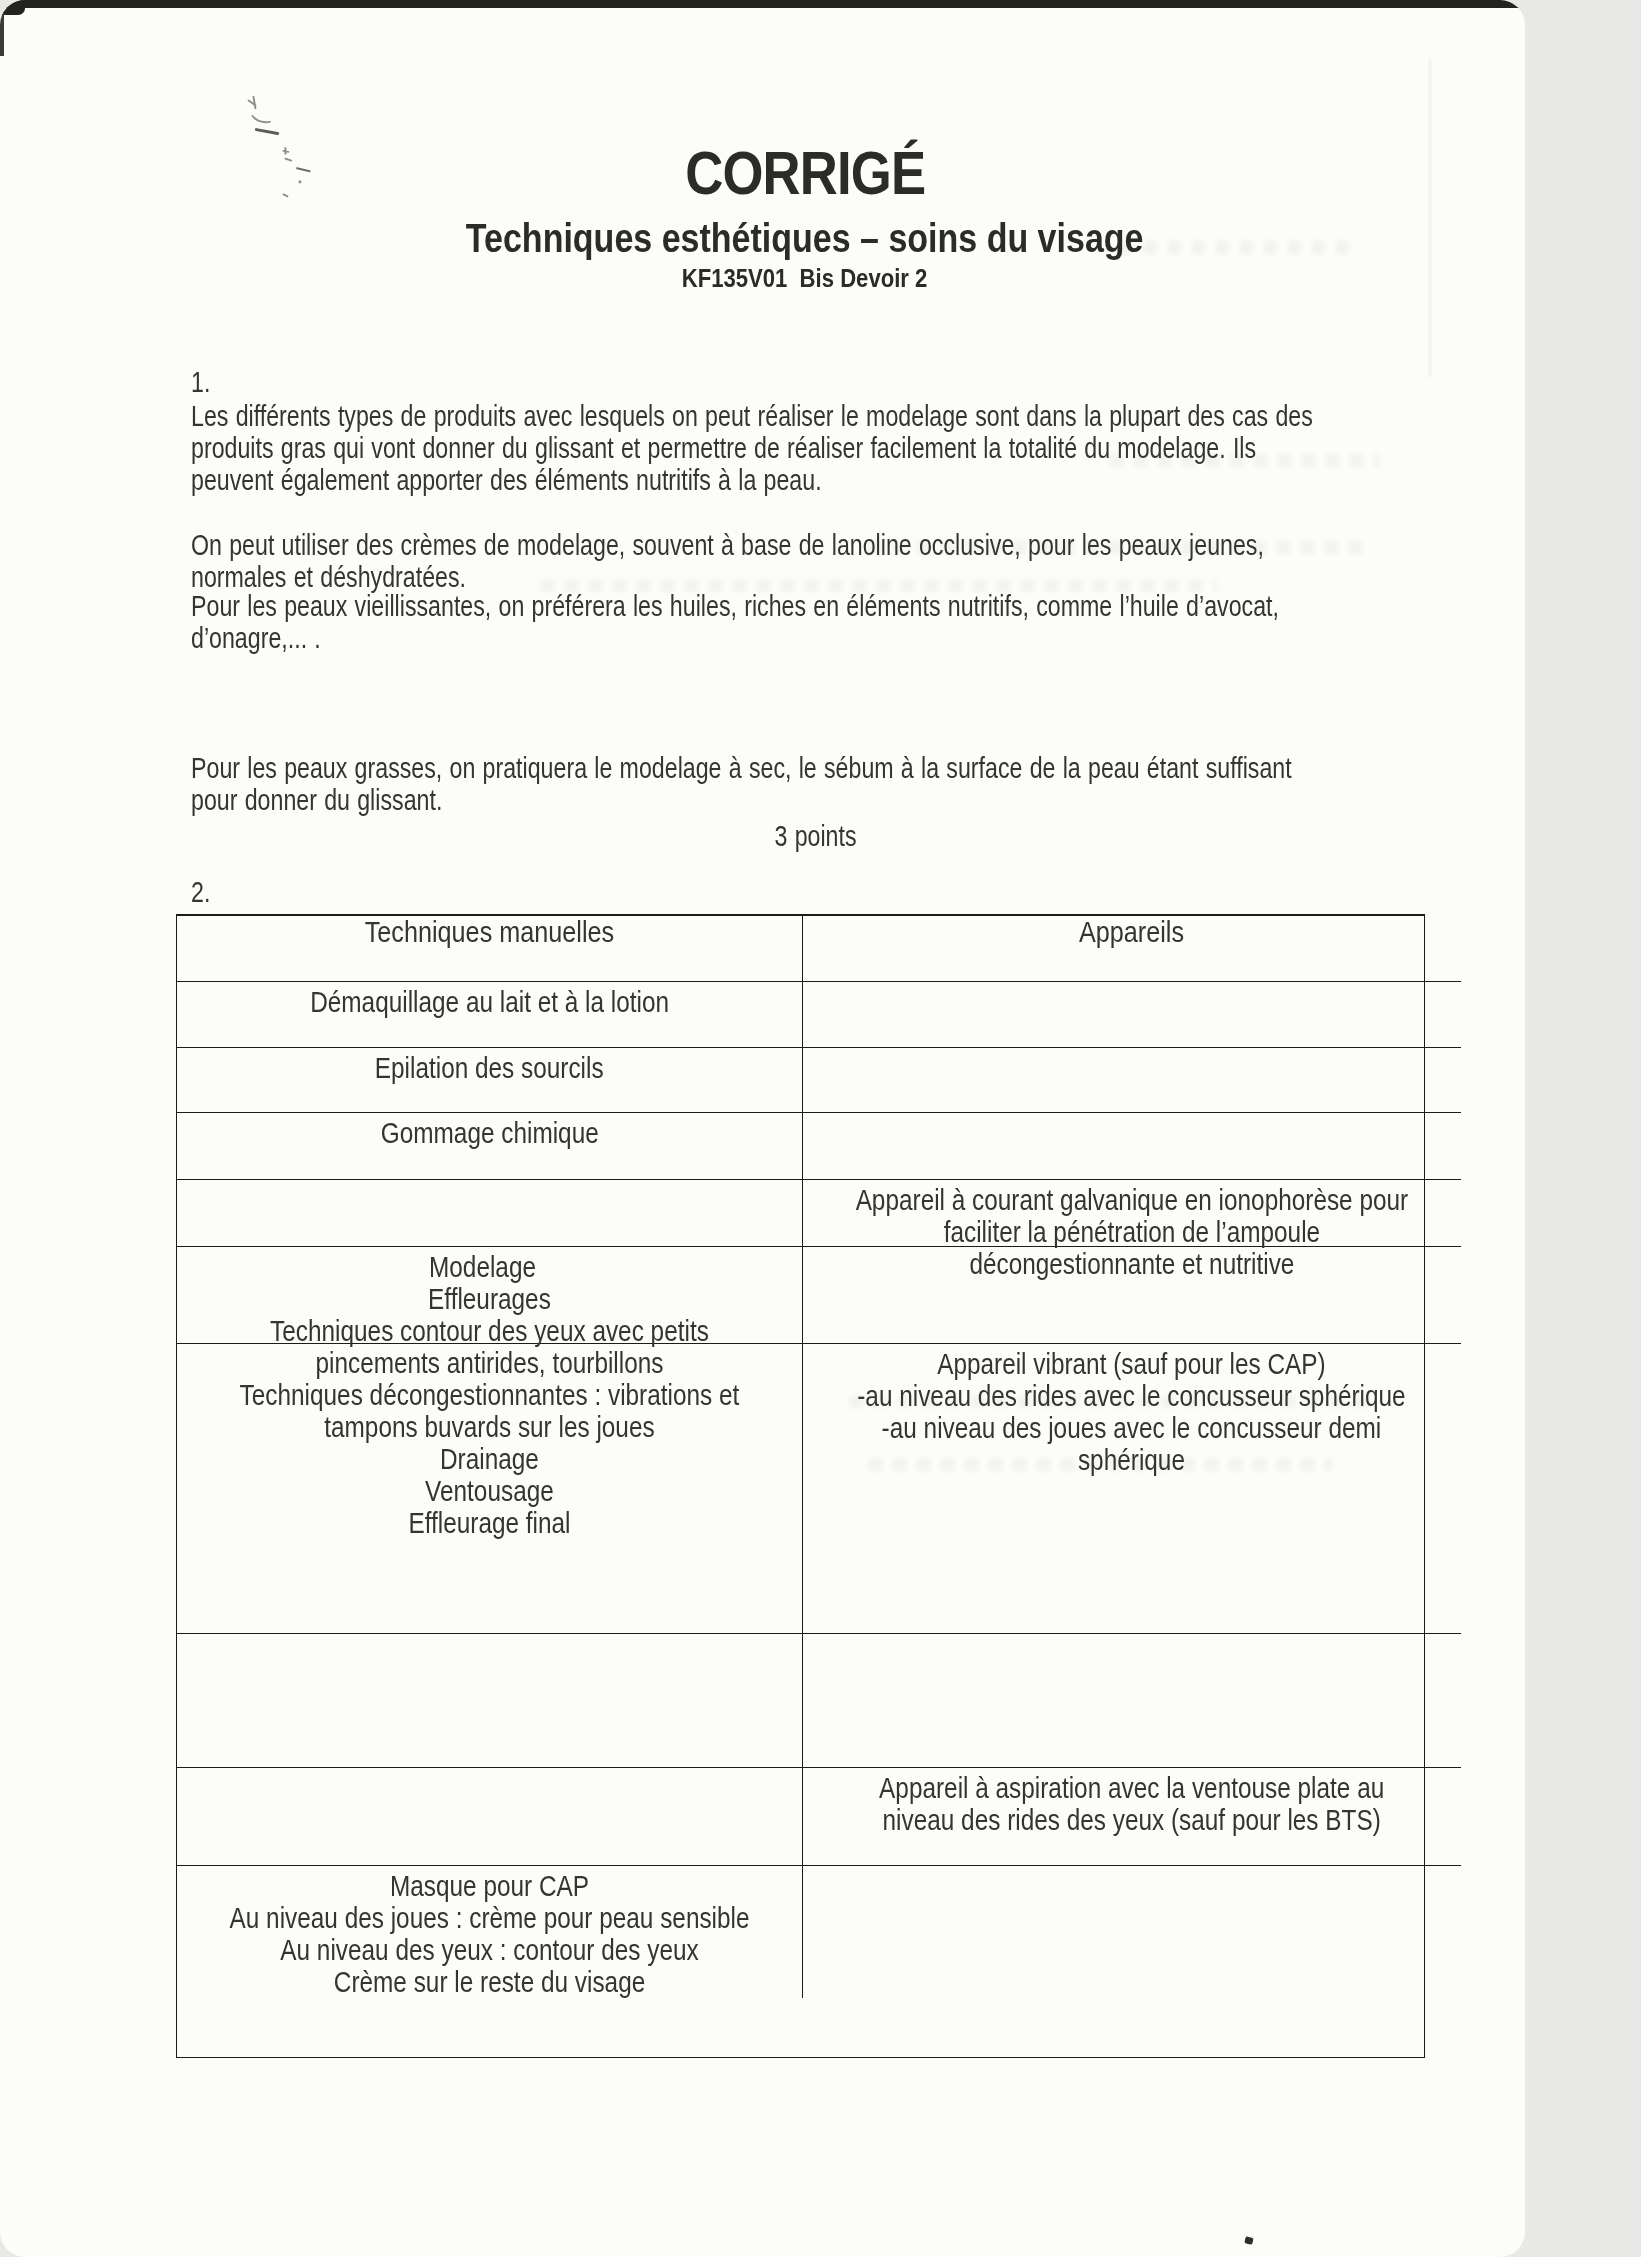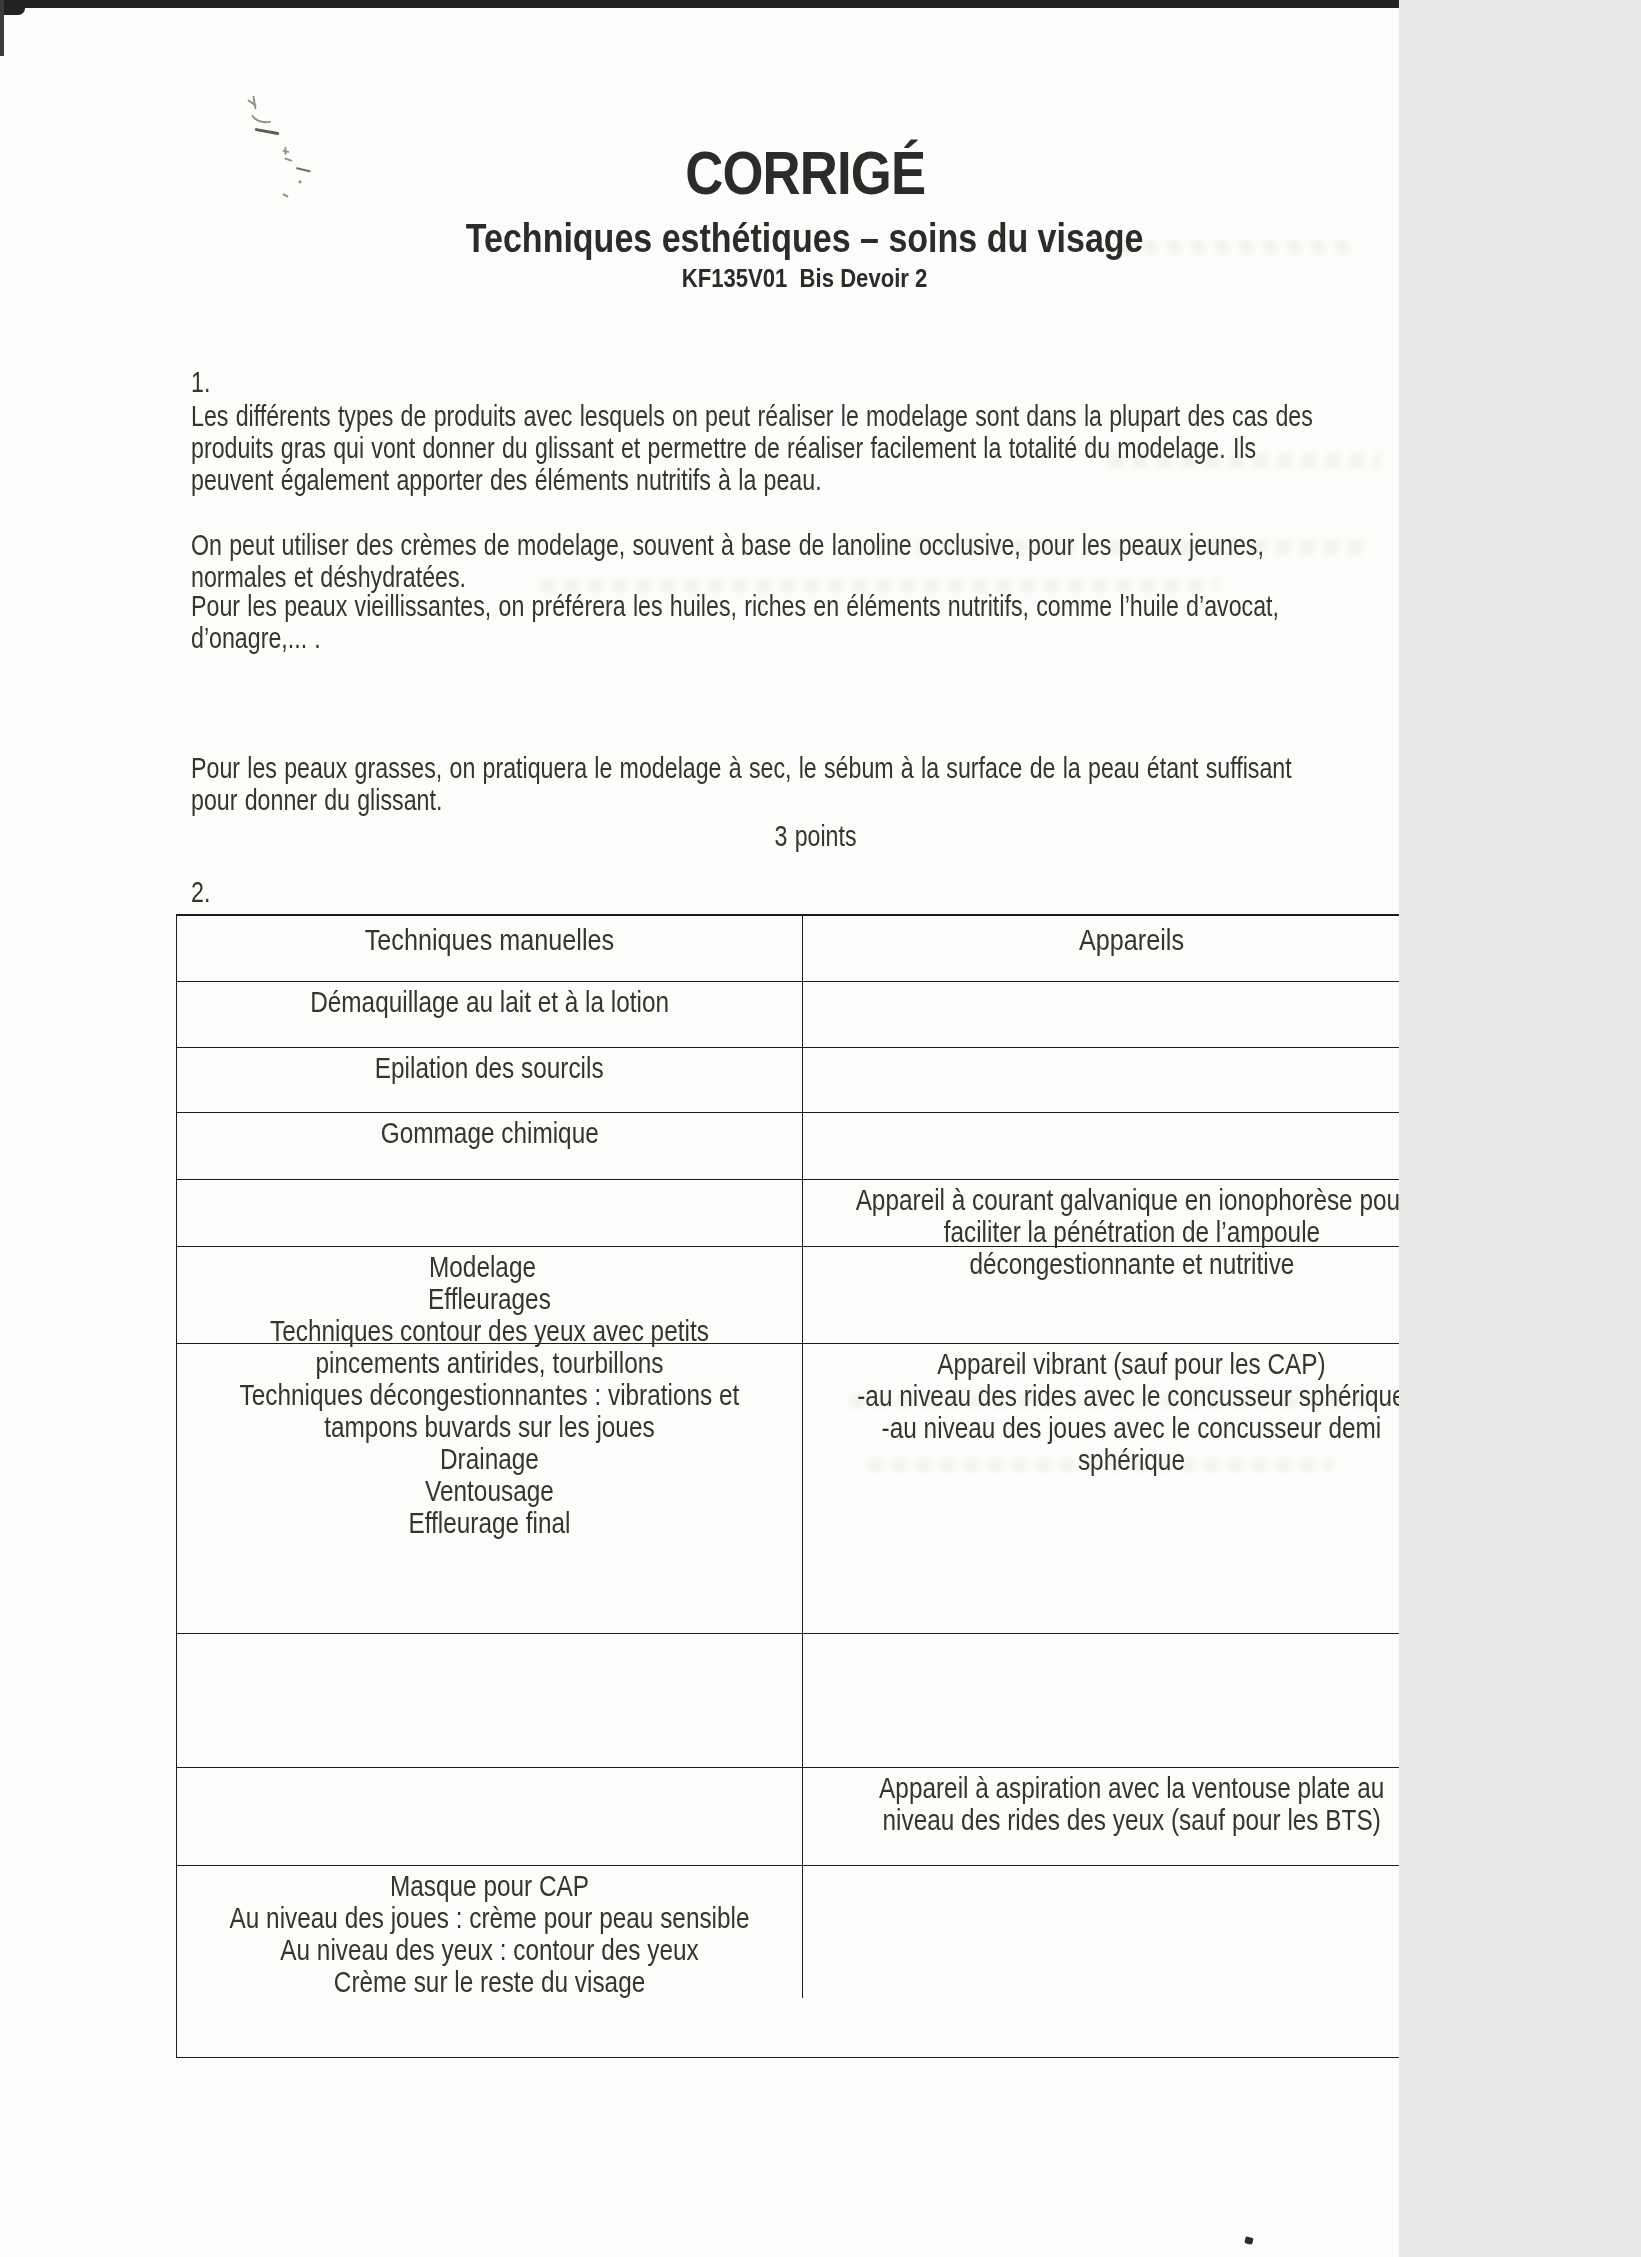--- a/index.html
+++ b/index.html
@@ -1,22 +1,23 @@
 <!DOCTYPE html>
 <html><head>
 <meta charset="utf-8">
 <style>
   html,body{margin:0;padding:0;background:#e8e8e6;}
   .page{
     position:relative;
-    width:1399px;height:2257px;
+    width:1525px;height:2257px;
     background:#fcfcfa;
     overflow:hidden;
     font-family:"Liberation Sans", sans-serif;
     color:#343431;
+    border-radius:25px;
   }
   
   .top-bar{position:absolute;left:0;top:0;width:1641px;height:7.7px;background:#232321;}
   .corner-blob{position:absolute;left:0;top:0;width:25px;height:14.5px;background:#232321;border-radius:0 0 6.8px 0;}
   .left-strip{position:absolute;left:0;top:0;width:3.9px;height:56px;background:#3a3a38;}
   .bottom-dot{position:absolute;left:1245px;top:2237px;width:7.7px;height:6.8px;background:#2e2e2c;border-radius:1.9px;transform:rotate(14deg);}
   .pencil{position:absolute;left:237px;top:87px;}
   
   .ghost{position:absolute;height:12.6px;filter:blur(2.9px);opacity:.55;
     background:repeating-linear-gradient(90deg, rgba(125,125,108,.14) 0 12.6px, rgba(125,125,108,0) 12.6px 24px);}
@@ -47,21 +48,21 @@
   
   .ans-table{
     position:absolute;left:176px;top:914px;width:1249px;height:1144px;
     box-sizing:border-box;border:1.9px solid #1c1c1b;border-top-width:2.9px;
     display:grid;grid-template-rows:66px 66px 65px 67px 67px 97px 290px 134px 98px 64px 127px;
   }
   .trow{display:grid;grid-template-columns:626px 1fr;box-sizing:border-box;border-bottom:1.9px solid #1c1c1b;}
   .trow:last-child{border-bottom:none;}
   .cell{box-sizing:border-box;text-align:center;font-size:29px;line-height:32px;padding-top:3.9px;overflow:visible;}
   .cell-left{border-right:1.9px solid #1c1c1b;}
-  .trow-header .cell{padding-top:8px;font-size:30px;}
+  .trow-header .cell{padding-top:0;font-size:30px;}
   .cell .cx{transform:scaleX(.84);transform-origin:50% 0;}
   .cell-intro{text-align:center;padding-left:5.8px;}
   .cell-intro .cx{transform-origin:0 0;}
 </style>
 </head>
 <body>
 
 <div class="page">
 
   <div class="top-bar"></div>

